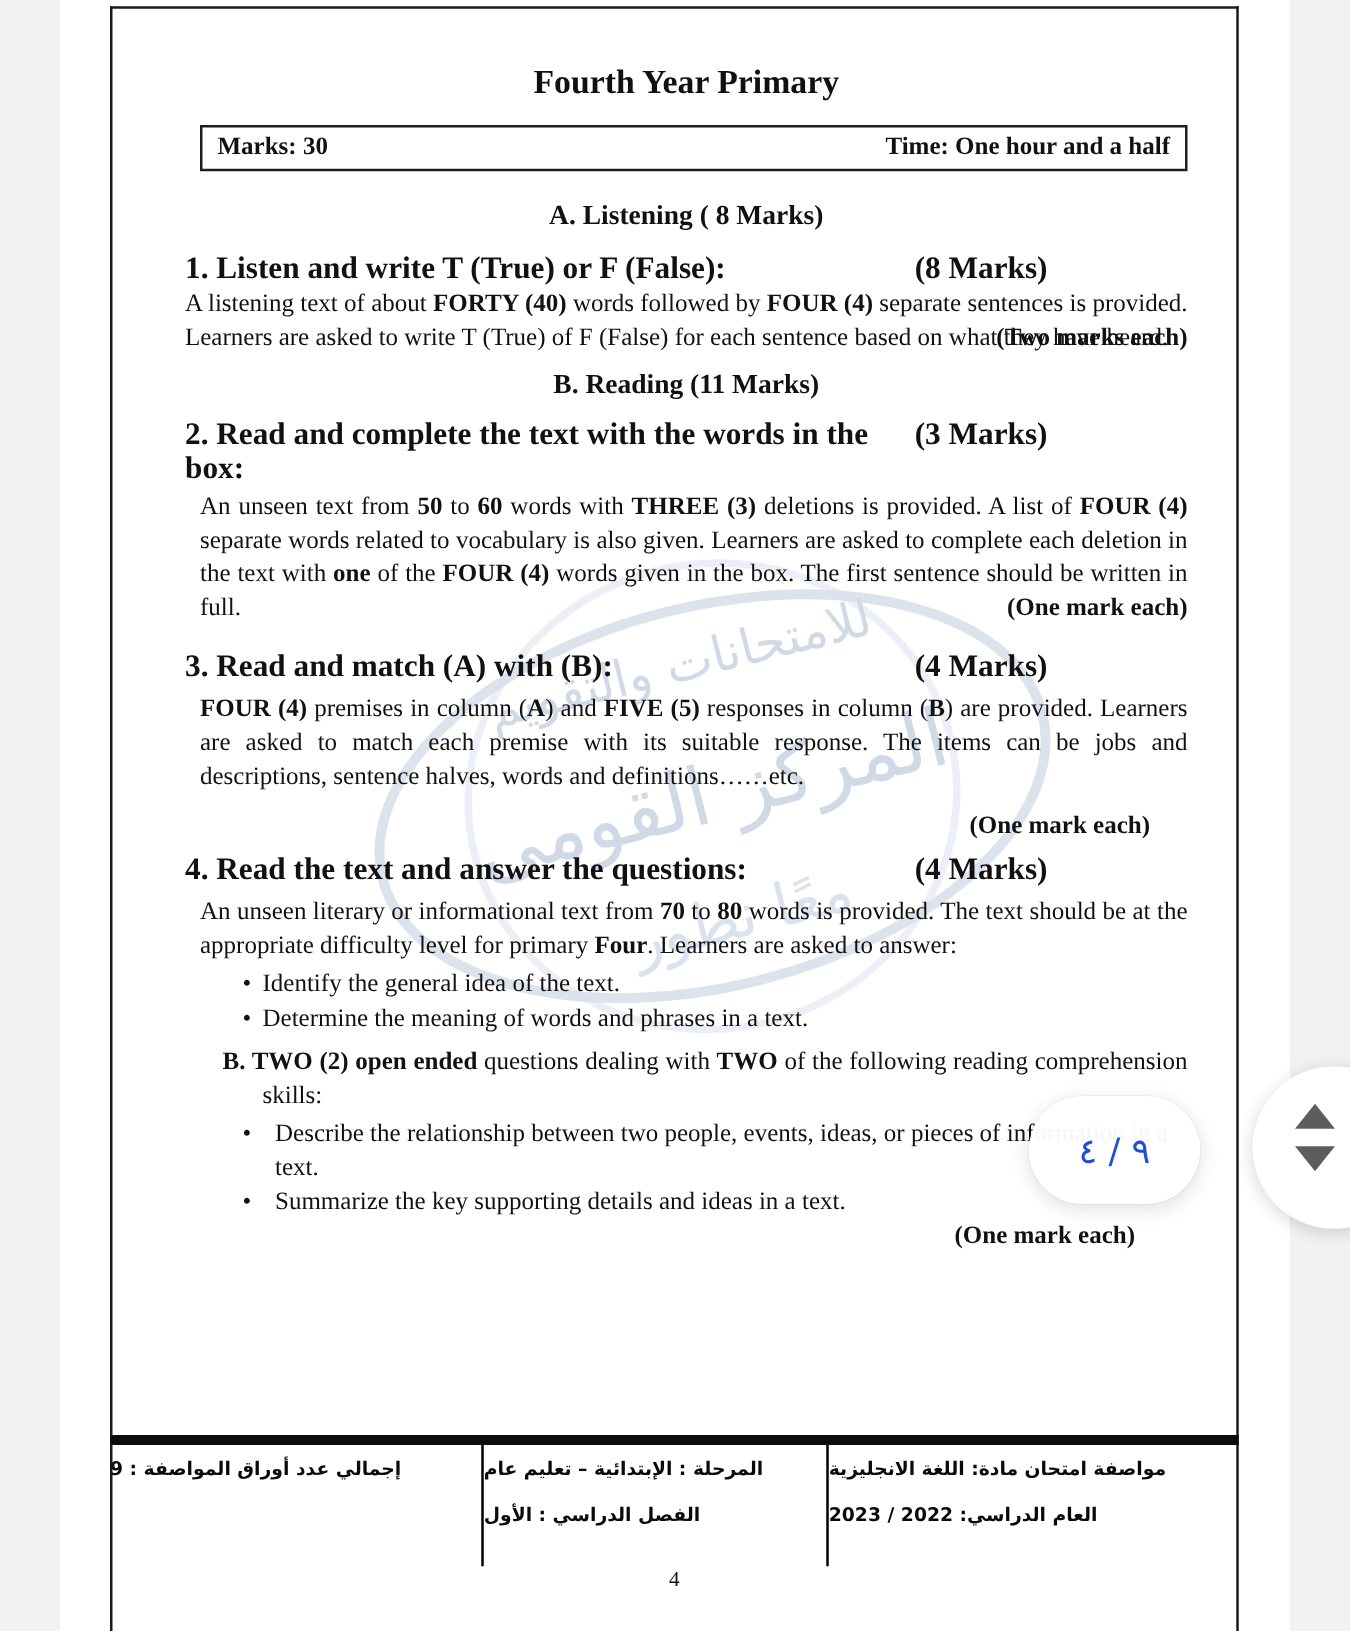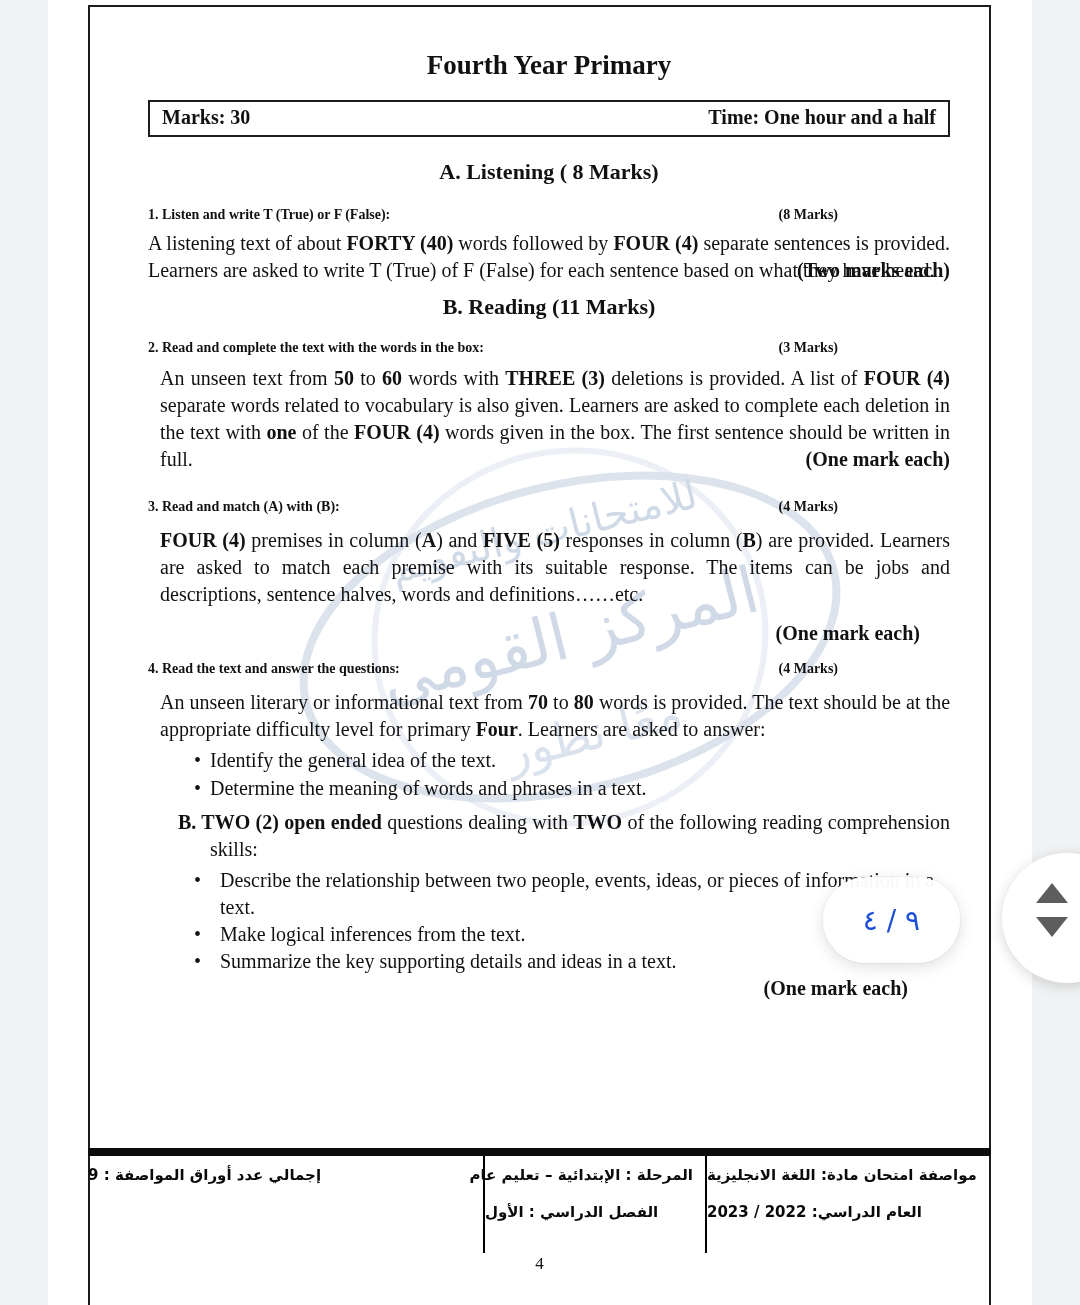--- a/index.html
+++ b/index.html
@@ -14,29 +14,29 @@
         box-sizing:border-box;border:2px solid #1c1c1c;border-bottom:none;
         padding:0 39px 0 58px;background:transparent;}
   .page > *{position:relative;z-index:1;}
 
   .watermark{position:absolute !important;left:190px;top:415px;width:580px;height:430px;
              z-index:0 !important;opacity:.6;pointer-events:none;}
 
   .title{margin:42px 0 0 0;font-size:27px;font-weight:bold;text-align:center;line-height:32px;}
 
   .marks-box{margin-top:19px;border:2px solid #1d1d1d;display:flex;justify-content:space-between;
-             padding:4px 12px 6px 12px;font-weight:bold;font-size:20px;background:transparent;}
+             padding:4px 12px 6px 12px;font-weight:bold;font-size:20px;background:transparent;margin-left:12px;}
 
   .section-head{margin-top:21px;text-align:center;font-size:22px;line-height:28px;font-weight:bold;}
   .section-head-b{margin-top:9px;}
 
   .b{font-weight:bold;}
   .u{text-decoration-thickness:2px;text-underline-offset:3px;}
 
-  .item-head{display:flex;font-size:14px;line-height:27px;margin-top:15px;}
+  .item-head{display:flex;font-size:25px;line-height:27px;margin-top:15px;}
   .item-head .head-marks{margin-left:auto;margin-right:112px;font-weight:bold;white-space:nowrap;}
   .mt-b2{margin-top:13px;} .mt-b3{margin-top:20px;} .mt-b4{margin-top:8px;}
 
   .item-body{position:relative;text-align:justify;font-size:20px;line-height:27px;margin-top:2px;}
   .item-body.indent{margin-left:12px;margin-top:4px;}
   .item-body.indent3{margin-top:7px;}
   .note-abs{position:absolute;right:0;bottom:0;font-weight:bold;}
 
   .note-line{margin-top:12px;text-align:right;font-weight:bold;font-size:20px;
              padding-right:30px;line-height:27px;}
@@ -51,22 +51,22 @@
   .bullets .bullet::before{content:"\2022";position:absolute;left:0;top:0;}
   .bullets-b{margin:4px 0 0 38px;}
   .bullets-b .bullet{padding-left:34px;line-height:27px;}
   .bullets-b .bullet::before{left:8px;}
 
   .footer-bar{position:absolute;left:88px;top:1148px;width:903px;height:8px;background:#0d0d0d;}
   .footer-table{position:absolute;left:88px;top:1156px;width:903px;height:97px;display:flex;
                 direction:rtl;font-family:"DejaVu Sans", sans-serif;font-weight:bold;
                 font-size:15px;color:#0a0a0a;}
   .fcol{box-sizing:border-box;padding-top:8px;}
-  .fcol-right{width:284px;padding-right:6px;}
-  .fcol-mid{width:224px;border-left:2px solid #000;border-right:2px solid #000;padding-right:12px;}
+  .fcol-right{width:328px;padding-right:6px;}
+  .fcol-mid{width:278px;border-left:2px solid #000;border-right:2px solid #000;padding-right:12px;}
   .fcol-left{flex:1;padding-right:6px;}
   .fline{text-align:left;white-space:nowrap;line-height:22px;margin-bottom:15px;}
 
   .pagenum{position:absolute;left:88px;top:1254px;width:903px;text-align:center;
            font-size:17px;font-family:"Liberation Serif", serif;}
 
   .pill{position:absolute;left:823px;top:877px;width:137px;height:86px;border-radius:44px;
         background:rgba(255,255,255,.96);
         box-shadow:0 4px 16px rgba(0,0,0,.13), 0 0 0 1px rgba(0,0,0,.03);
         display:flex;align-items:center;justify-content:center;direction:ltr;
@@ -149,21 +149,20 @@
     <div class="item-body indent indent3"><span>An unseen literary or informational text from </span><span class="b">70</span><span> to </span><span class="b">80</span><span> words is provided. The text should be at the appropriate difficulty level for primary </span><span class="b">Four</span><span>. Learners are asked to answer:</span></div>
 
     <ul class="bullets">
       <li class="bullet">Identify the general idea of the text.</li>
       <li class="bullet">Determine the meaning of words and phrases in a text.</li>
     </ul>
 
     <div class="sub-item sub-item-b"><span class="b">B. TWO (2) open ended</span><span> questions dealing with </span><span class="b">TWO</span><span> of the following reading comprehension skills:</span></div>
     <ul class="bullets bullets-b">
       <li class="bullet">Describe the relationship between two people, events, ideas, or pieces of information in a text.</li>
-      <li class="bullet">Make logical inferences from the text.</li>
       <li class="bullet">Summarize the key supporting details and ideas in a text.</li>
     </ul>
     <div class="note-line note-line2">(One mark each)</div>
   </div>
 
 </div>
 
 <div class="footer-bar"></div>
 
 <div class="footer-table">

